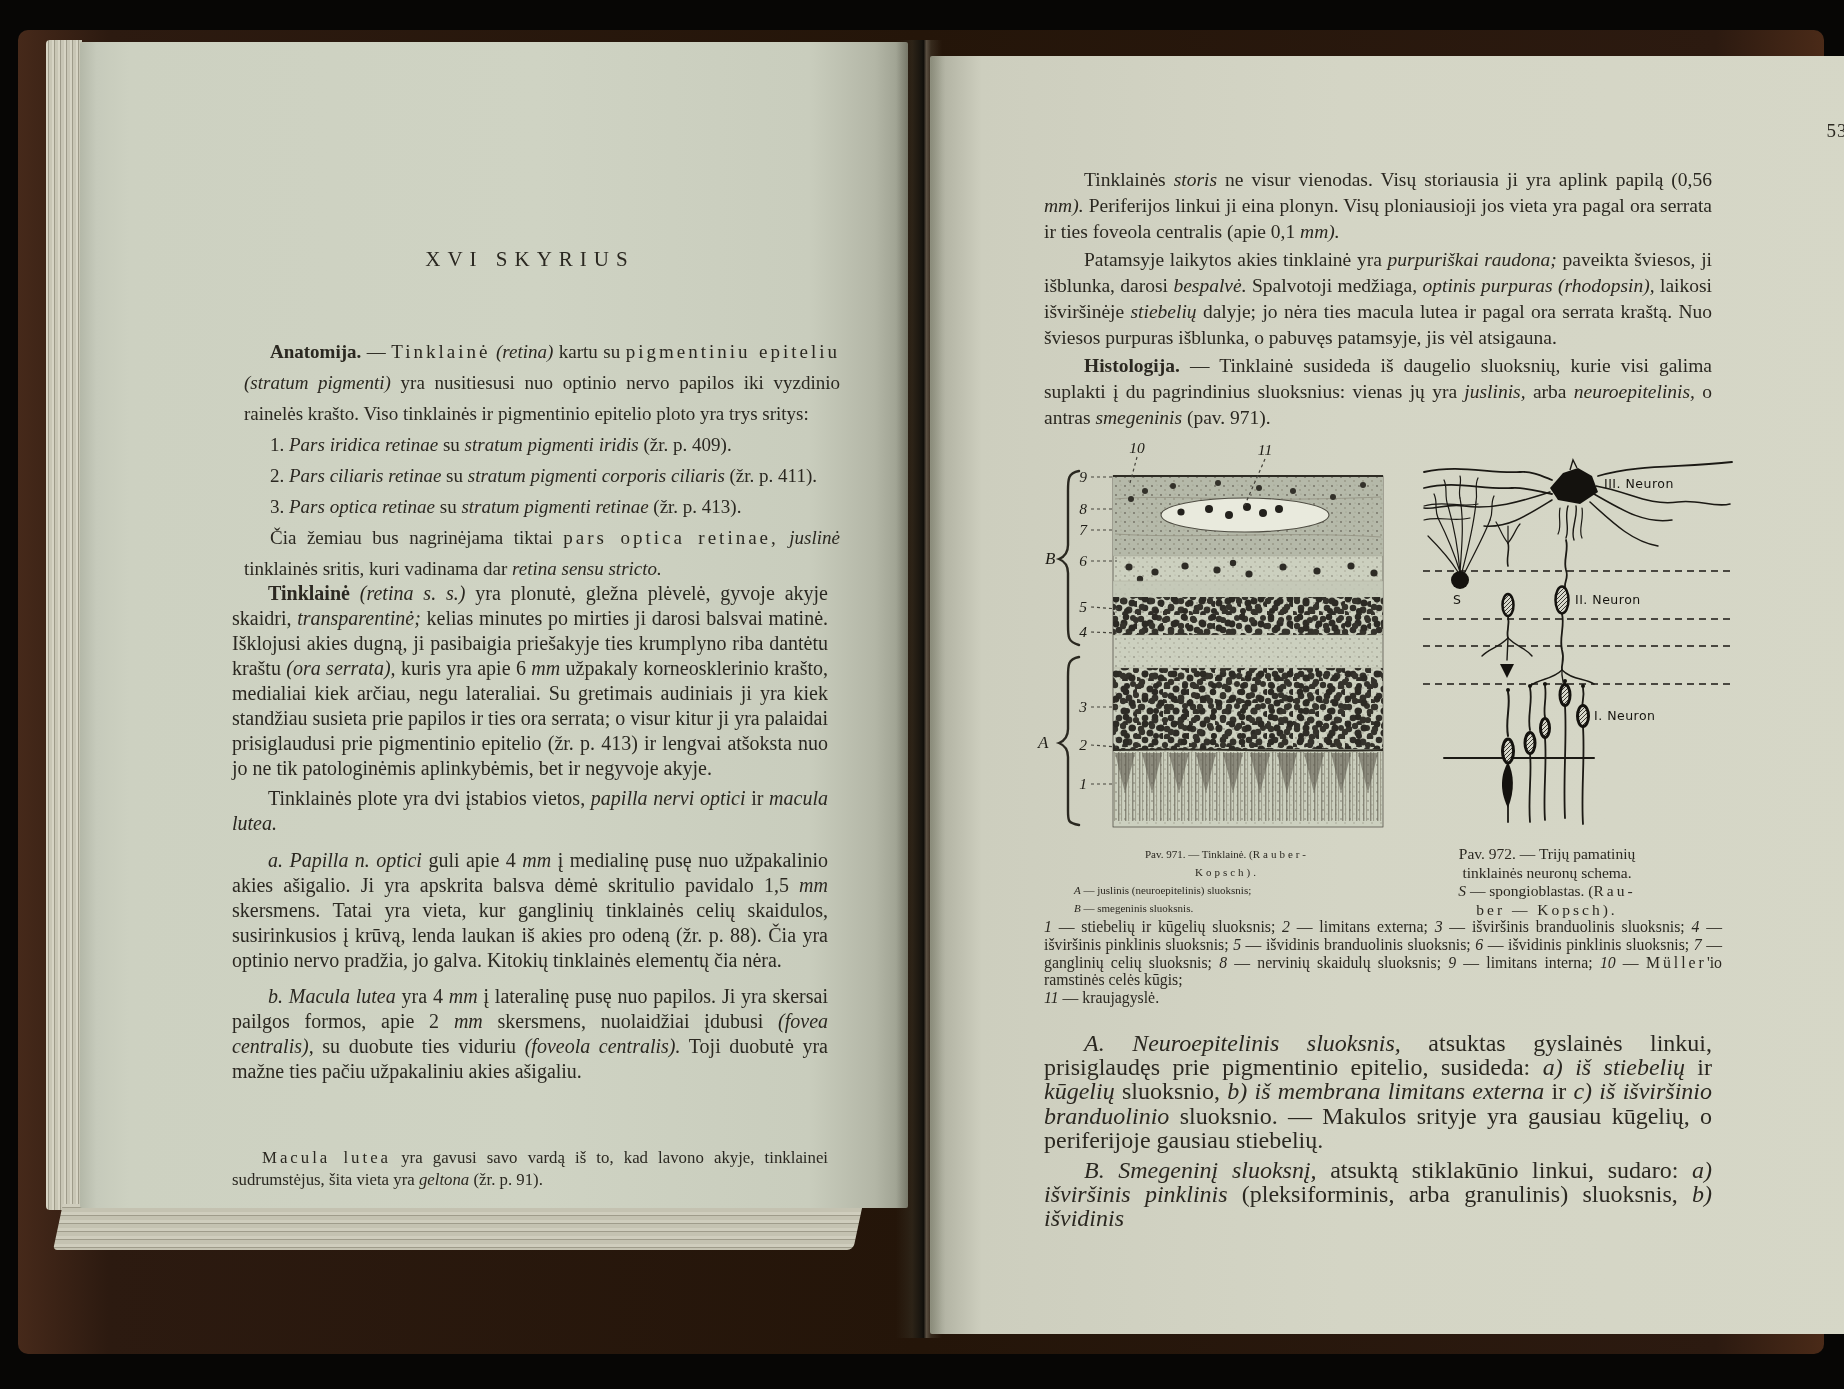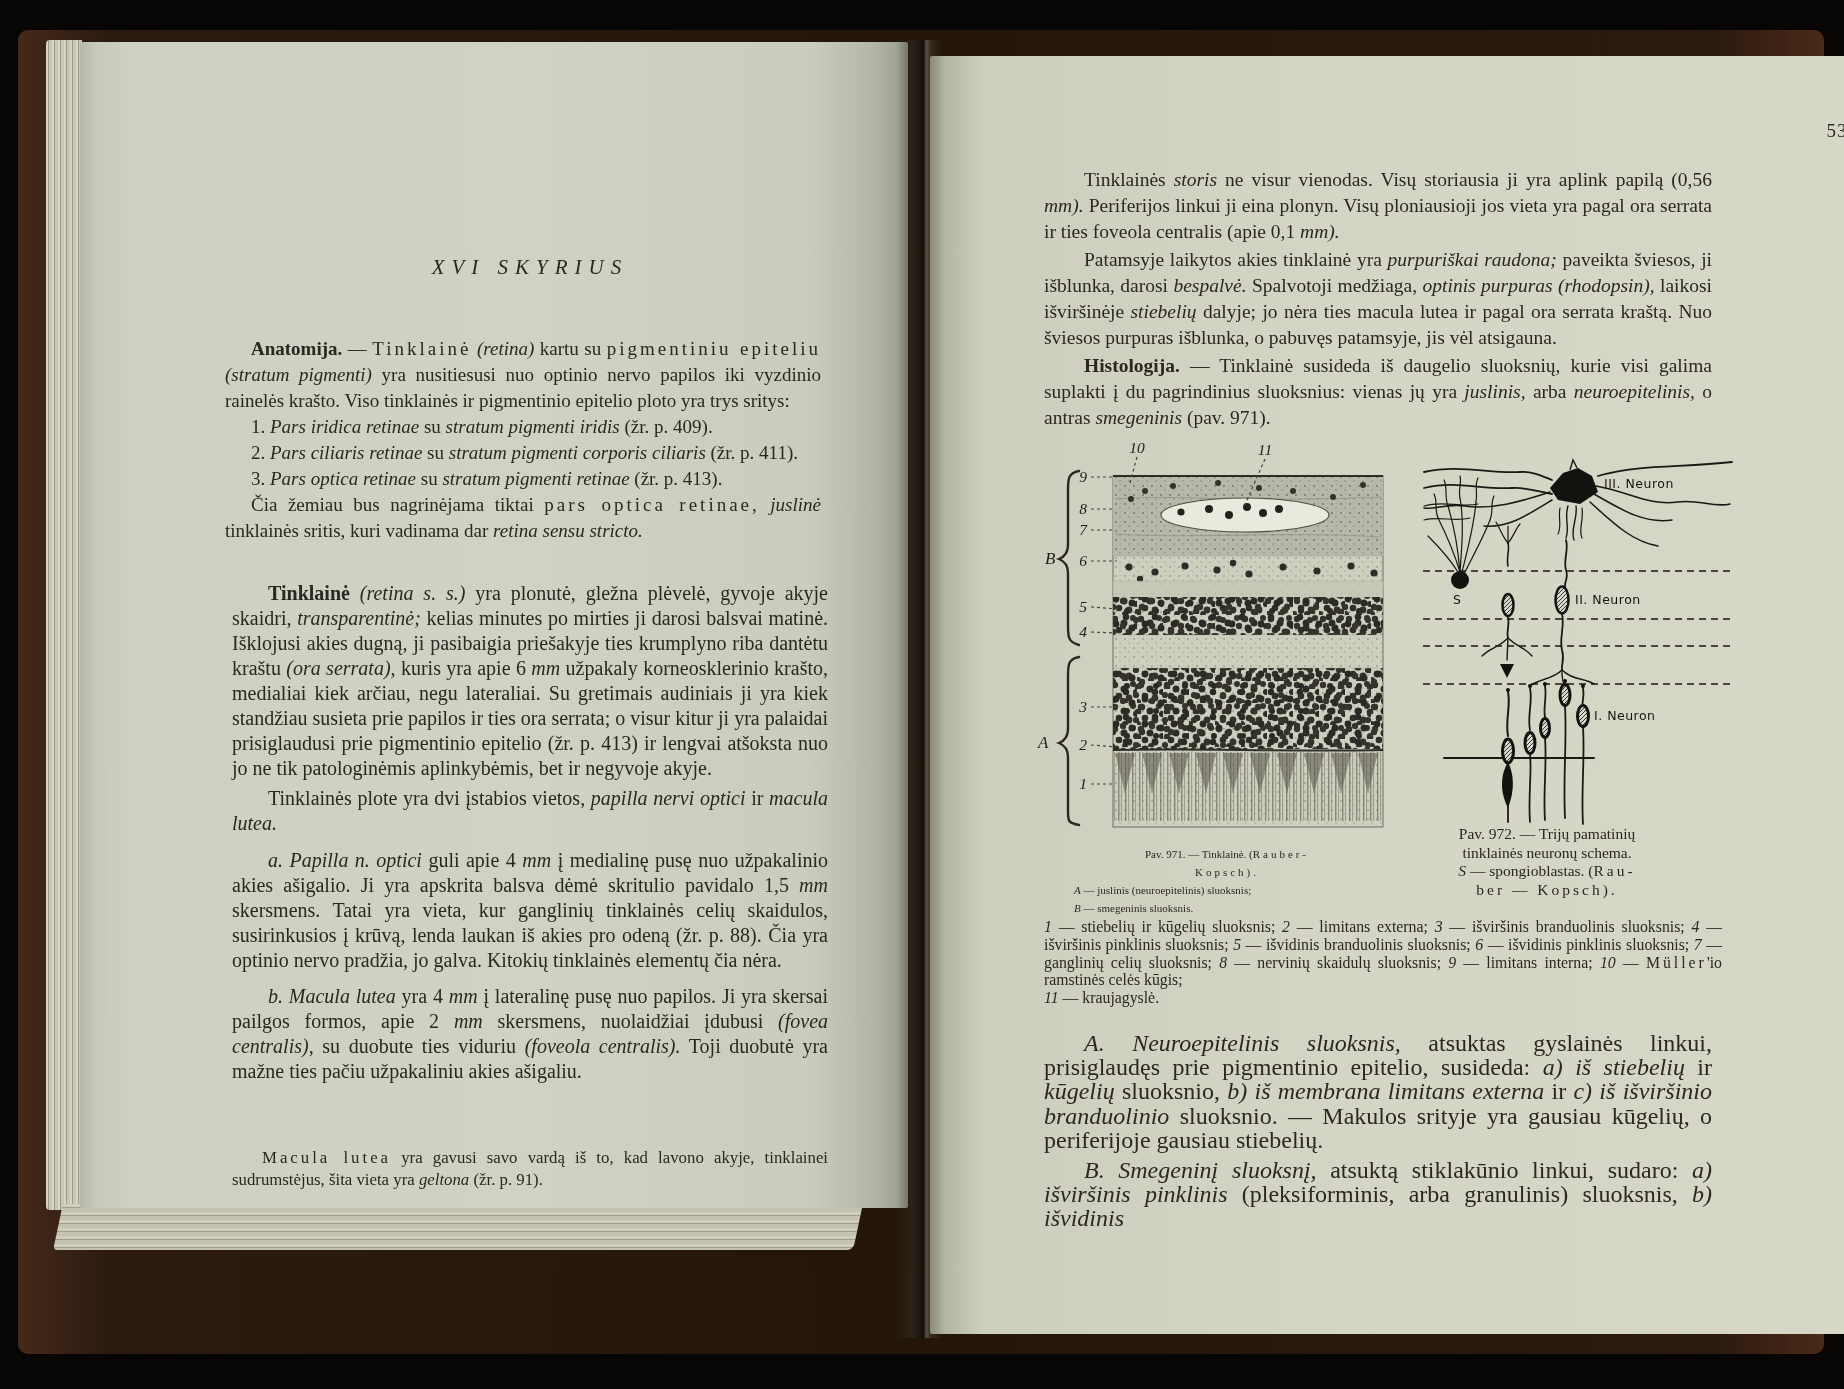--- a/index.html
+++ b/index.html
@@ -17,39 +17,39 @@
          background:linear-gradient(90deg,#b4b8a8 0%,#c6cabb 2%,#cdd1c1 6%,#cfd3c3 55%,#c9cdbd 88%,#b3b6a6 96%,#979a8a 100%);}
   #page-right{position:absolute;left:930px;top:56px;width:1032px;height:1278px;border-radius:2px;
          background:linear-gradient(90deg,#8f9180 0%,#b4b5a5 1.5%,#cdcebe 5%,#d4d5c5 40%,#d6d7c7 92%,#cccdbc 98%,#c0c1b0 100%);}
   #gutter{position:absolute;left:896px;top:40px;width:46px;height:1298px;pointer-events:none;z-index:5;
          background:linear-gradient(90deg,rgba(60,57,45,0) 0%,rgba(55,52,40,.45) 35%,rgba(22,20,15,.9) 56%,rgba(16,14,10,.95) 60%,rgba(232,230,212,.28) 66%,rgba(120,118,100,.22) 76%,rgba(0,0,0,0) 100%);}
   
   .para{margin:0;text-align:justify;}
   .i{font-style:italic;} .b{font-weight:bold;} .sp{letter-spacing:3px;}
   .mt2{margin-top:2px;} .mt5{margin-top:5px;}
   .mt6{margin-top:6px;} .mt11{margin-top:11px;} .mt12{margin-top:12px;}
-  #lp-chapter{position:absolute;left:152px;top:213px;width:596px;text-align:center;
-         font-size:21px;letter-spacing:7px;font-style:italic;}
+  #lp-chapter{position:absolute;left:152px;top:205px;width:596px;text-align:center;
+         font-size:21px;letter-spacing:7px;}
   #lp-title{position:absolute;left:152px;top:254px;width:596px;text-align:center;
          font-size:22.5px;font-weight:bold;letter-spacing:2px;word-spacing:7px;}
-  #lp-small{position:absolute;left:145px;top:294px;width:596px;font-size:19px;line-height:26px;}
+  #lp-small{position:absolute;left:164px;top:294px;width:596px;font-size:19px;line-height:31px;}
   #lp-small .ind{text-indent:26px;}
   #lp-main{position:absolute;left:152px;top:539px;width:596px;font-size:20px;line-height:25px;}
   #lp-main .para{text-indent:36px;}
   #lp-smallnote{position:absolute;left:152px;top:1105px;width:596px;font-size:16.8px;
          line-height:22px;text-indent:30px;}
   #rp-pagenum{position:absolute;top:64px;right:104px;font-size:19px;letter-spacing:1px;}
   #rp-body1{position:absolute;left:114px;top:111px;width:668px;font-size:19.5px;line-height:26px;}
   #rp-body1 .para{text-indent:40px;}
   #fig971{position:absolute;left:103px;top:383px;width:367px;height:397px;}
   #fig972{position:absolute;left:490px;top:392px;width:315px;height:390px;}
   #cap971{position:absolute;left:144px;top:789px;width:306px;font-size:11px;line-height:18px;}
   #cap971 .capline{text-align:center;}
   #cap971 .capkey{text-align:left;}
-  #cap972{position:absolute;left:494px;top:769px;width:246px;font-size:15.5px;line-height:18.5px;text-align:center;}
+  #cap972{position:absolute;left:494px;top:789px;width:246px;font-size:15.5px;line-height:18.5px;text-align:center;}
   #legend{position:absolute;left:114px;top:862px;width:678px;font-size:15.8px;line-height:17.8px;}
   #legend-main{text-align:justify;}
   #legend-last{text-align:left;}
   #rp-body2{position:absolute;left:114px;top:975px;width:668px;font-size:24px;line-height:24.2px;}
   #rp-body2 .para{text-indent:40px;}
   .fn{font-family:"Liberation Serif",serif;font-style:italic;font-size:15.5px;fill:#1f1d17;}
   .fnBig{font-family:"Liberation Serif",serif;font-style:italic;font-size:17px;fill:#1f1d17;}
   .nlab{font-family:"DejaVu Sans",sans-serif;font-size:12.5px;fill:#16140f;letter-spacing:.5px;}
 </style>
 </head>

